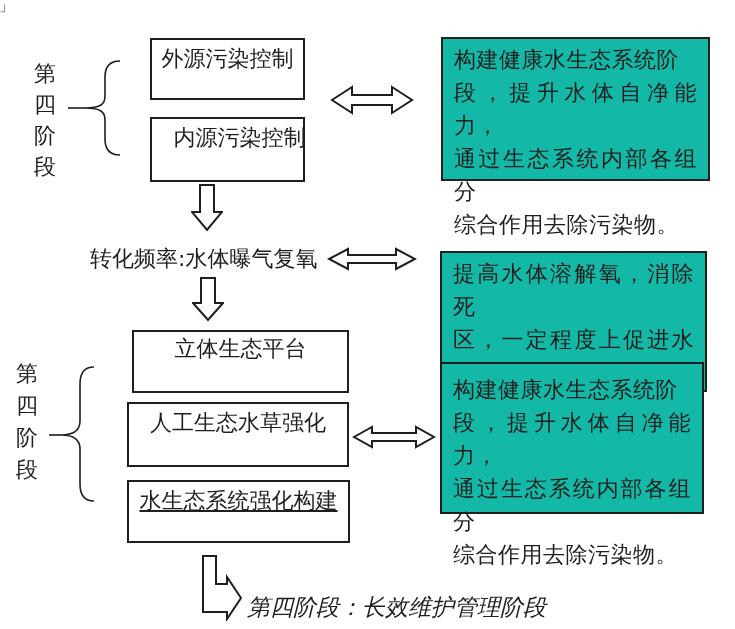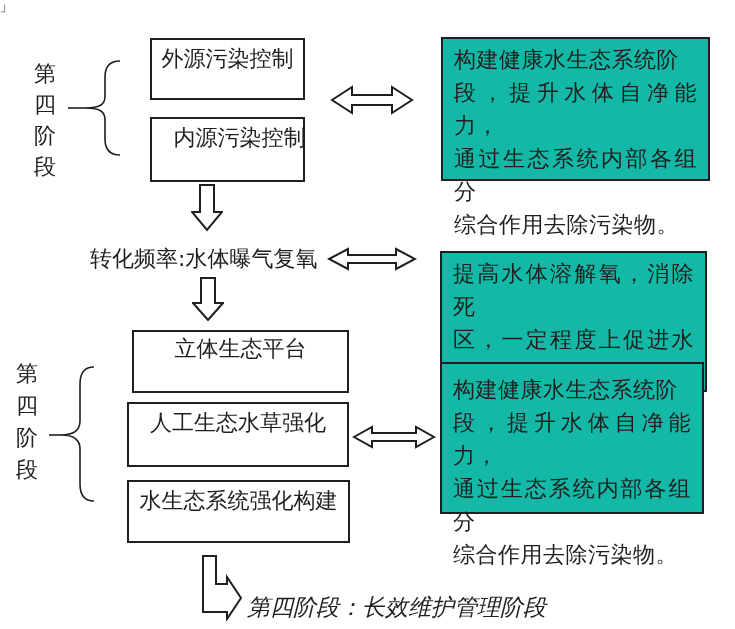--- a/index.html
+++ b/index.html
@@ -87,21 +87,21 @@
   </svg>
 
   <div class="abs nodebox" style="left:112px;top:330px;width:217px;height:63px;font-family:Liberation Mono, monospace;">
     <span>立体生态平台</span>
   </div>
 
   <div class="abs nodebox" style="left:107px;top:402px;width:222px;height:65px;">
     <span>人工生态水草强化</span>
   </div>
 
-  <div class="abs nodebox" style="left:107px;top:480px;width:223px;height:63px;">
+  <div class="abs nodebox" style="left:107px;top:480px;width:223px;height:63px;text-decoration:underline;">
     <span>水生态系统强化构建</span>
   </div>
 
   <svg class="abs" style="left:352px;top:424px;" width="84" height="26" viewBox="0 0 84 26">
     <path class="hollow" d="M2,13 L20,3 L20,9 L64,9 L64,3 L82,13 L64,23 L64,17 L20,17 L20,23 Z"></path>
   </svg>
 
   <div class="abs notebox" style="left:440px;top:362px;width:264px;height:152px;padding-top:9px;">构建健康水生态系统阶
 段，提升水体自净能力，
 通过生态系统内部各组分

